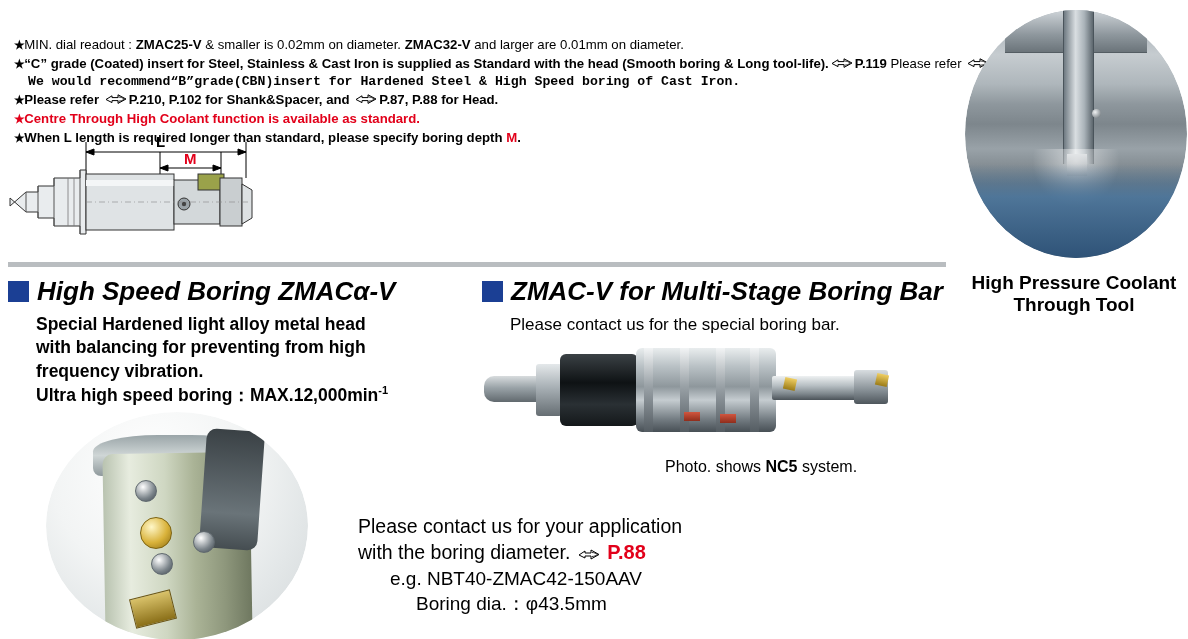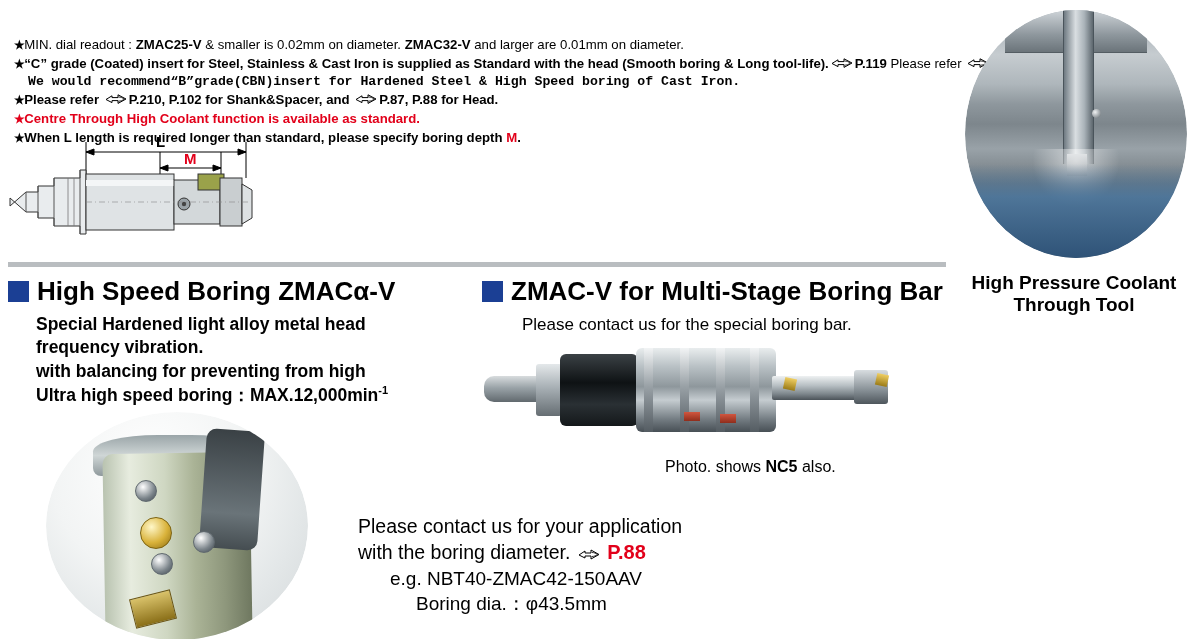--- a/index.html
+++ b/index.html
@@ -138,20 +138,21 @@
   .sec {
     position: absolute;
   }
   .sec-title {
     display: flex;
     align-items: center;
     gap: 8px;
     font-size: 26px;
     font-weight: bold;
     white-space: nowrap;
+    font-style: italic;
   }
   .blue-sq {
     width: 21px;
     height: 21px;
     background: #1b3f94;
     display: inline-block;
     flex: none;
   }
   .sec-left { left: 8px; top: 276px; width: 460px; }
   .sec-right { left: 482px; top: 276px; width: 470px; }
@@ -159,21 +160,21 @@
   .left-body {
     margin-top: 6px;
     margin-left: 28px;
     font-size: 17.5px;
     font-weight: bold;
     line-height: 1.33;
     white-space: nowrap;
   }
   .right-body {
     margin-top: 7px;
-    margin-left: 40px;
+    margin-left: 28px;
     font-size: 17px;
     line-height: 1.3;
   }
   .sup { font-size: 11px; vertical-align: super; }
 
   
   .head-photo {
     position: absolute;
     left: 46px;
     top: 412px;
@@ -387,22 +388,22 @@
 
   <div class="divider"></div>
 
   <div class="sec sec-left">
     <div class="sec-title">
       <span class="blue-sq"></span>
       <span>High Speed Boring ZMACα-V</span>
     </div>
     <div class="left-body">
       <div>Special Hardened light alloy metal head</div>
+      <div>with balancing for preventing from high</div>
       <div>frequency vibration.</div>
-      <div>with balancing for preventing from high</div>
       <div><span id="ultra-line"><span>Ultra high speed boring：MAX.12,000min</span><span class="sup">-1</span></span></div>
     </div>
   </div>
 
   <div class="head-photo">
     <div class="ell">
       <div class="hp-top"></div>
       <div class="hp-body"></div>
       <div class="hp-dark"></div>
       <div class="hp-hole" style="left:34%; top:30%;"></div>
@@ -431,21 +432,21 @@
     <div class="bp-ring" style="left:232px;"></div>
     <div class="bp-ring" style="left:266px;"></div>
     <div class="bp-bar"></div>
     <div class="bp-tip"></div>
     <div class="bp-gold" style="left:392px; top:44px;"></div>
     <div class="bp-gold" style="left:300px; top:48px;"></div>
     <div class="bp-red" style="left:200px; top:82px;"></div>
     <div class="bp-red" style="left:236px; top:84px;"></div>
   </div>
 
-  <div class="photo-note" id="photo-note"><span>Photo. shows </span><span class="b">NC5</span><span> also.</span></div>
+  <div class="photo-note" id="photo-note"><span>Photo. shows </span><span class="b">NC5</span><span> system.</span></div>
 
   <div class="app-text">
     <div>Please contact us for your application</div>
     <div>
       <span>with the boring diameter.</span>
       <span class="hand">
         <svg width="22" height="13" viewBox="0 0 22 13">
           <path d="M1 7 L7 3 L7 5 L13 5 L13 2 L21 6.5 L13 11 L13 8 L7 8 L7 10 Z" fill="#ffffff" stroke="#000" stroke-width="1"></path>
           <path d="M14 4.5 C16 4.5 18 5.3 19.5 6.5 C18 7.7 16 8.5 14 8.5" fill="none" stroke="#000" stroke-width="0.8"></path>
         </svg>

